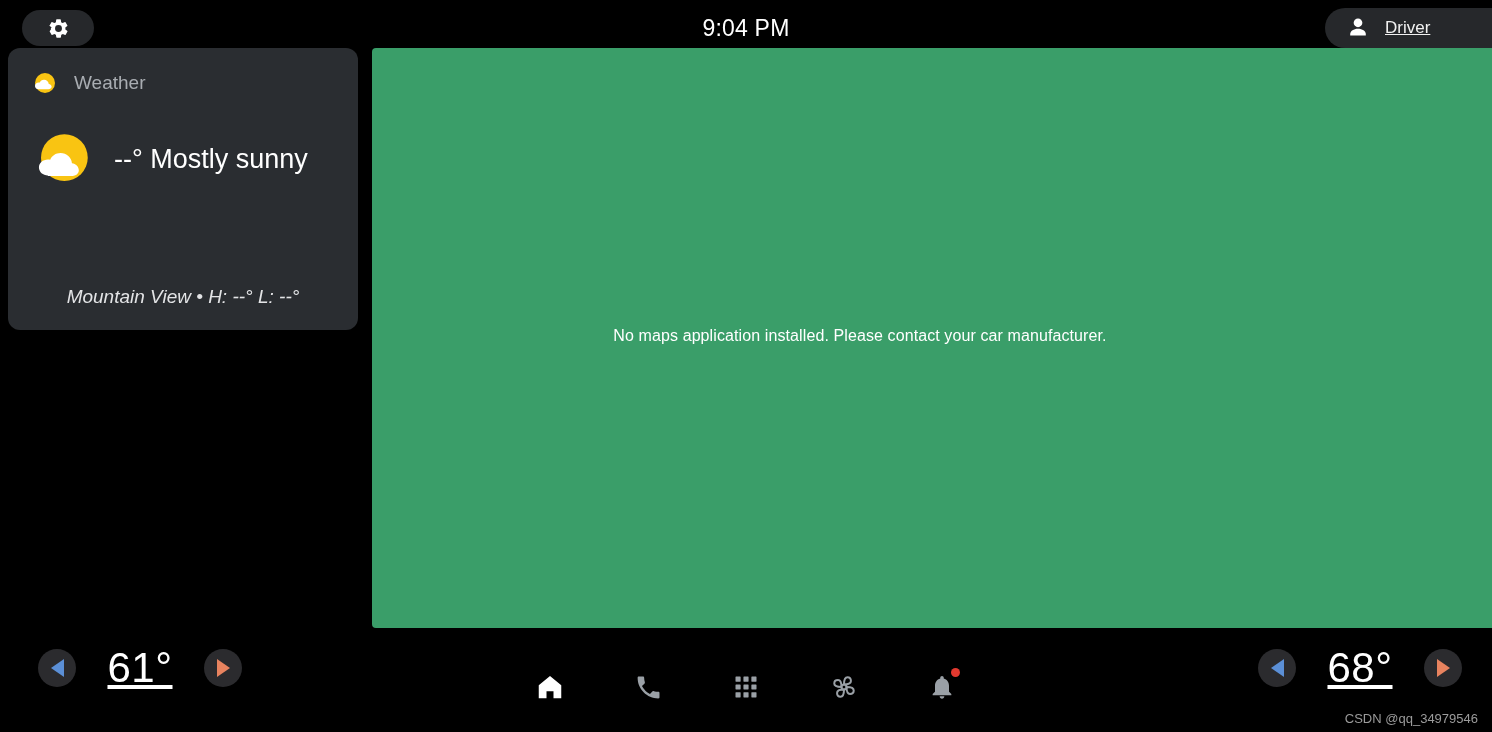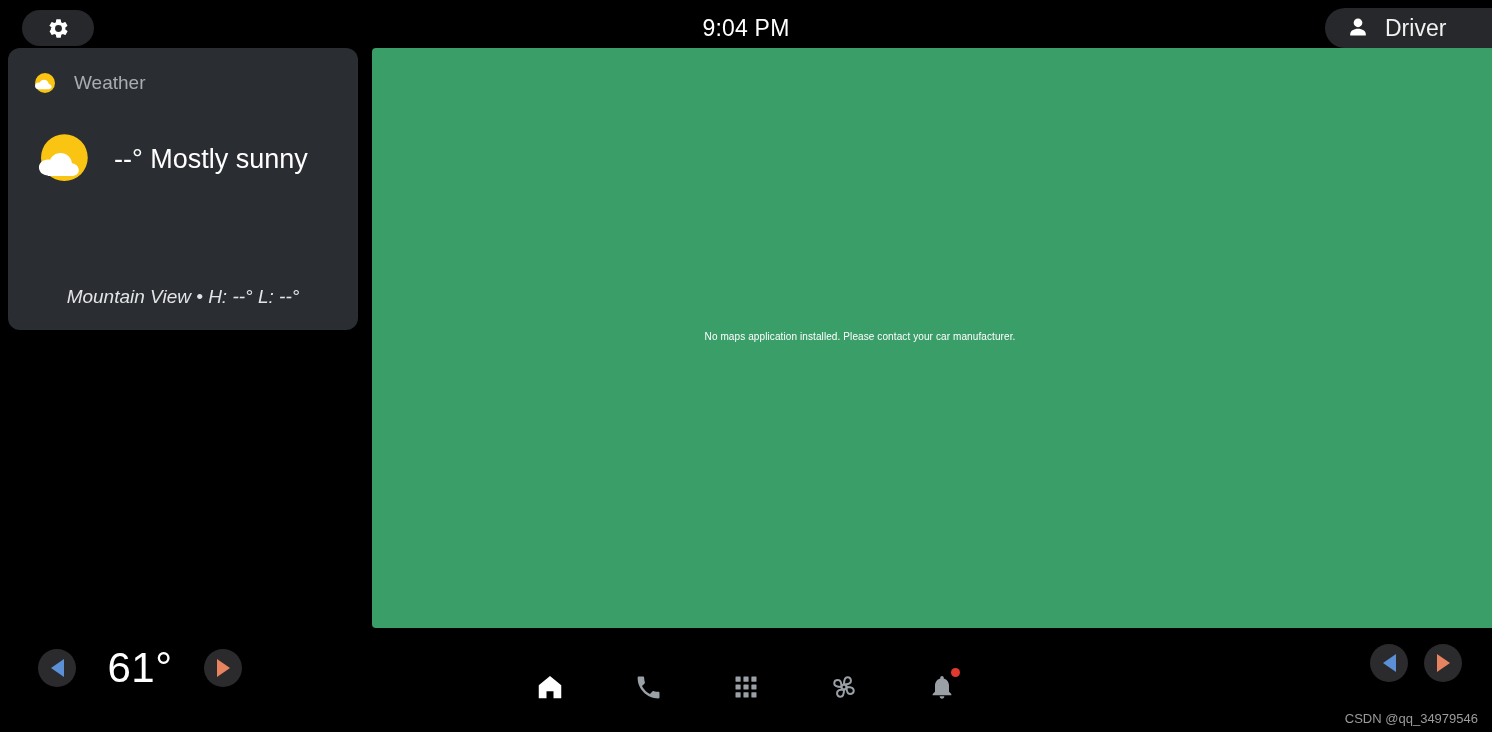--- a/index.html
+++ b/index.html
@@ -32,21 +32,21 @@
     color:#ffffff; font-size:23px; letter-spacing:.2px;
   }
   #profile-button {
     position:absolute; left:1325px; top:0px;
     width:190px; height:40px; border-radius:20px;
     background:#26282b;
     display:flex; align-items:center; gap:14px;
     padding-left:20px;
   }
   #profile-button svg { width:26px; height:26px; display:block; flex:none; }
-  #profile-label { color:#f1f1f1; font-size:23px; }
+  #profile-label { color:#f1f1f1; font-size:17px;text-decoration:underline; }
 
   
   #weather-card {
     position:absolute; left:8px; top:48px;
     width:350px; height:282px;
     background:#2a2d31; border-radius:12px;
     padding:20px 28px 0 22px;
   }
   #weather-header {
     display:flex; align-items:center; gap:14px; height:30px;
@@ -67,21 +67,21 @@
 
   
   #map-panel {
     position:absolute; left:372px; top:48px;
     width:1120px; height:580px;
     background:#3a9e69;
     border-radius:4px 0 0 4px;
     display:flex; align-items:center; justify-content:center;
   }
   #map-message {
-    color:#ffffff; font-size:10px; letter-spacing:.1px;
+    color:#ffffff; font-size:16px; letter-spacing:.1px;
     margin-top:-4px;
     transform:translateX(-72px);
   }
 
   
   #bottom-bar {
     position:absolute; left:0; top:628px; width:1492px; height:104px;
     background:#000;
   }
 
@@ -101,21 +101,21 @@
   .tri {
     width:0; height:0;
     border-top:9px solid transparent;
     border-bottom:9px solid transparent;
   }
   .tri-left  { border-right:13px solid #5b8fd6; }
   .tri-right { border-left:13px solid #e8835f; }
 
   .temp-value {
     color:#ffffff; font-size:42px; font-weight:400;
-    min-width:96px; text-align:center; letter-spacing:.5px;
+    min-width:96px; text-align:center; letter-spacing:.5px;text-decoration:underline;
   }
 
   #nav-icons {
     position:absolute; left:0; top:0; width:1492px; height:104px;
     display:flex; align-items:center; justify-content:center; gap:58px;
     padding-top:14px;
   }
   .nav-item {
     width:40px; height:40px;
     display:flex; align-items:center; justify-content:center;
@@ -256,20 +256,21 @@
         </span>
         <span id="badge-dot"></span>
       </div>
 
     </div>
 
     <div class="temp-control" id="temp-right">
       <div class="round-btn">
         <span class="tri tri-left"></span>
       </div>
+      <div class="temp-value">68°</div>
       <div class="round-btn">
         <span class="tri tri-right"></span>
       </div>
     </div>
 
     <div id="watermark">CSDN @qq_34979546</div>
   </div>
 
 </div>
 

